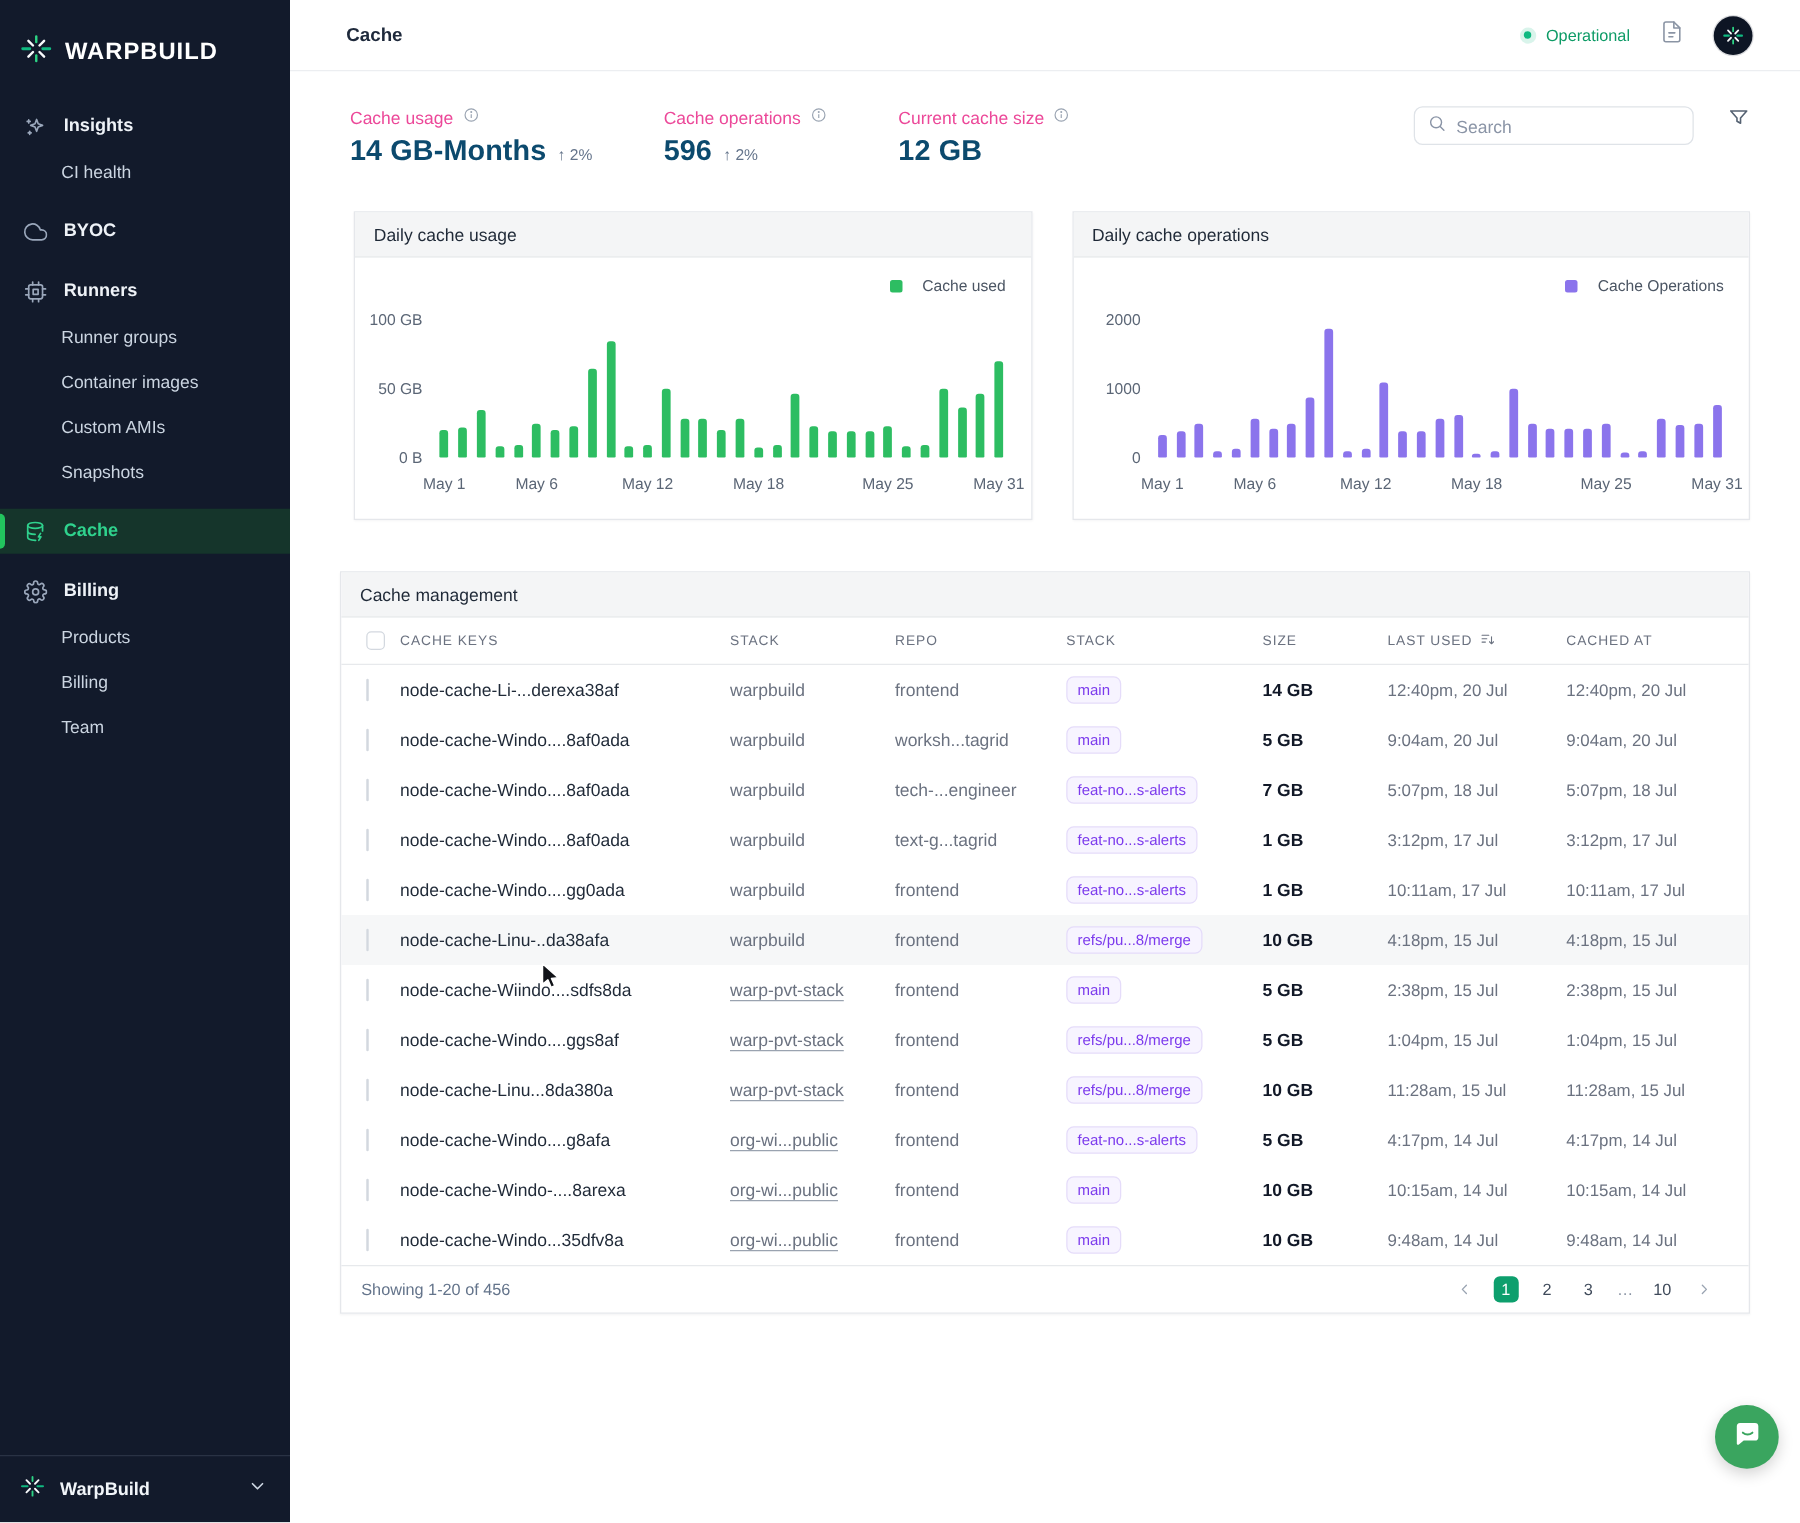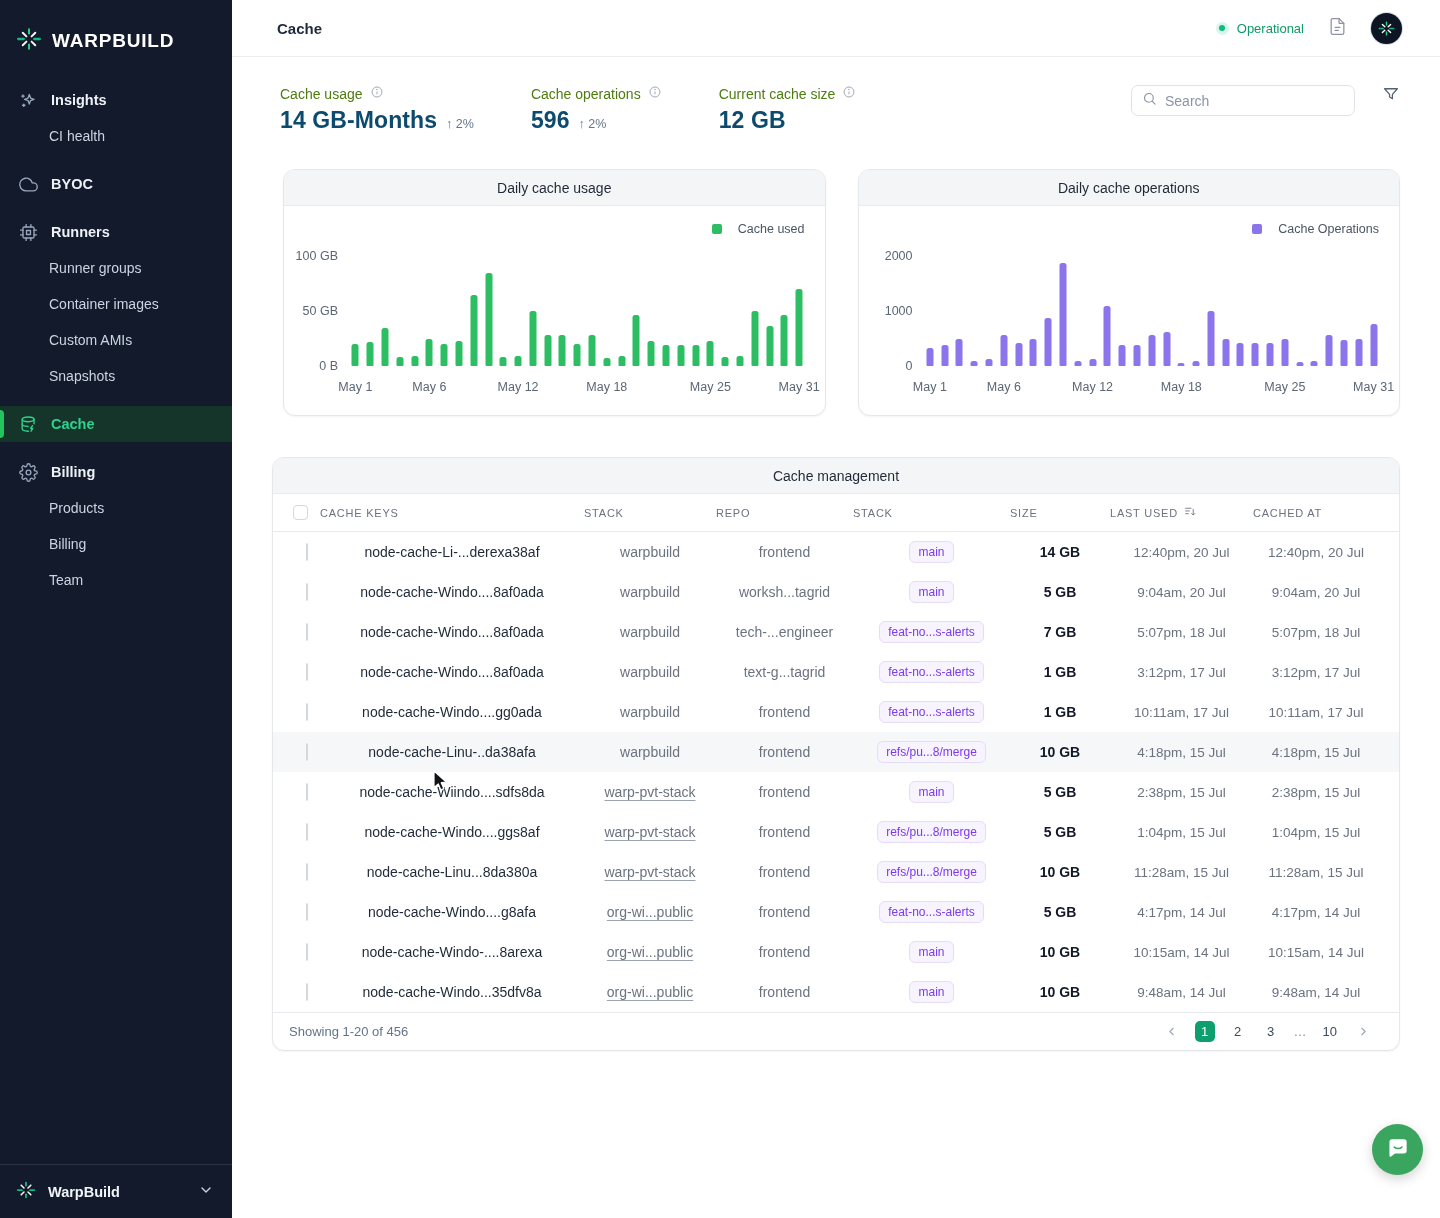--- a/index.html
+++ b/index.html
@@ -31,36 +31,36 @@
   .topbar-right { margin-left:auto; display:flex; align-items:center; gap:24px; }
   .status { display:flex; align-items:center; gap:8px; font-size:13px; font-weight:500; color:#0d9b66; }
   .status-dot { width:13px; height:13px; border-radius:50%; background:rgba(16,185,129,.16); display:flex; align-items:center; justify-content:center; }
   .status-dot::after { content:''; width:6px; height:6px; border-radius:50%; background:#10b981; }
   .doc-btn svg { width:19px; height:19px; stroke:#8a94a4; fill:none; stroke-width:1.6; stroke-linecap:round; stroke-linejoin:round; }
   .avatar { width:31px; height:31px; border-radius:50%; background:#0d1524; display:flex; align-items:center; justify-content:center; box-shadow:0 0 0 1px rgba(15,23,42,.15); }
 
   
   .stats-row { display:flex; align-items:flex-start; padding:28px 40px 0 48px; }
   .stat { margin-right:57px; }
-  .stat-label { display:flex; align-items:center; gap:7px; font-size:14px; color:#4d7c0f; }
+  .stat-label { display:flex; align-items:center; gap:7px; font-size:14px; color:#ec4899; }
   .stat-label .icon svg { width:14px; height:14px; stroke:#9aa4b2; fill:none; stroke-width:1.6; }
   .stat-value-row { display:flex; align-items:baseline; gap:9px; margin-top:5px; }
   .stat-value { font-size:23px; font-weight:700; color:#0c4a6e; letter-spacing:.1px; }
   .stat-delta { font-size:12.5px; color:#64748b; }
   .search-group { margin-left:auto; display:flex; align-items:flex-start; }
   .search-box { width:224px; height:31px; border:1px solid #dfe3e8; border-radius:7px; display:flex; align-items:center; gap:8px; padding:0 10px; background:#fff; }
   .search-box .icon svg { width:15px; height:15px; stroke:#8a94a6; fill:none; stroke-width:1.8; stroke-linecap:round; }
   .search-box input { border:none; outline:none; font-size:14px; color:#334155; width:160px; font-family:"Liberation Sans",sans-serif; background:transparent; }
   .search-box input::placeholder { color:#8a94a6; }
   .filter-btn { margin-left:27px; background:none; border:none; cursor:pointer; display:flex; }
   .filter-btn svg { width:18px; height:18px; stroke:#556272; fill:none; stroke-width:1.7; stroke-linejoin:round; }
 
   
   .charts-row { display:flex; gap:32px; margin:35px 40px 0 51px; }
-  .card { border:1px solid #e5e7eb; border-radius:12px; background:#fff; overflow:hidden; box-shadow:0 1px 2px rgba(16,24,40,.05);text-align:center; }
+  .card { border:1px solid #e5e7eb; border-radius:0; background:#fff; overflow:hidden; box-shadow:0 1px 2px rgba(16,24,40,.05); }
   .chart-card { flex:1; height:247px; }
   .card-head { background:#f4f5f6; border-bottom:1px solid #e8eaec; padding:10px 15px 9px; font-size:14px; font-weight:500; color:#1f2937; }
   .chart-body { position:relative; height:208px; }
   .legend { position:absolute; top:16px; right:20px; display:flex; align-items:center; gap:16px; font-size:12.5px; color:#4b5563; }
   .legend-swatch { width:10px; height:10px; border-radius:2px; }
   .plot { position:absolute; left:64px; right:18px; top:50px; height:110px; }
   .bar { position:absolute; bottom:0; width:7px; transform:translateX(-50%); border-radius:2.5px 2.5px 1px 1px; }
   .ytick { position:absolute; right:calc(100% + 10px); transform:translateY(50%); font-size:12.5px; color:#5b6676; white-space:nowrap; }
   .xtick { position:absolute; top:calc(100% + 14px); transform:translateX(-50%); font-size:12.5px; color:#5b6676; white-space:nowrap; }
 

